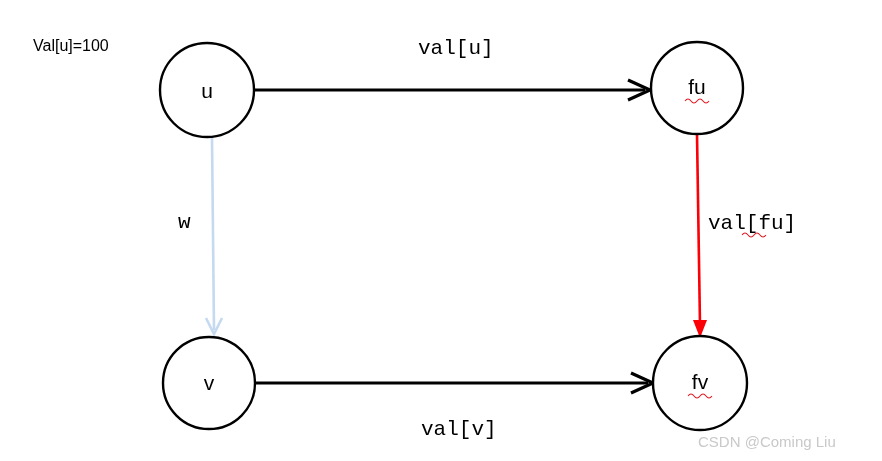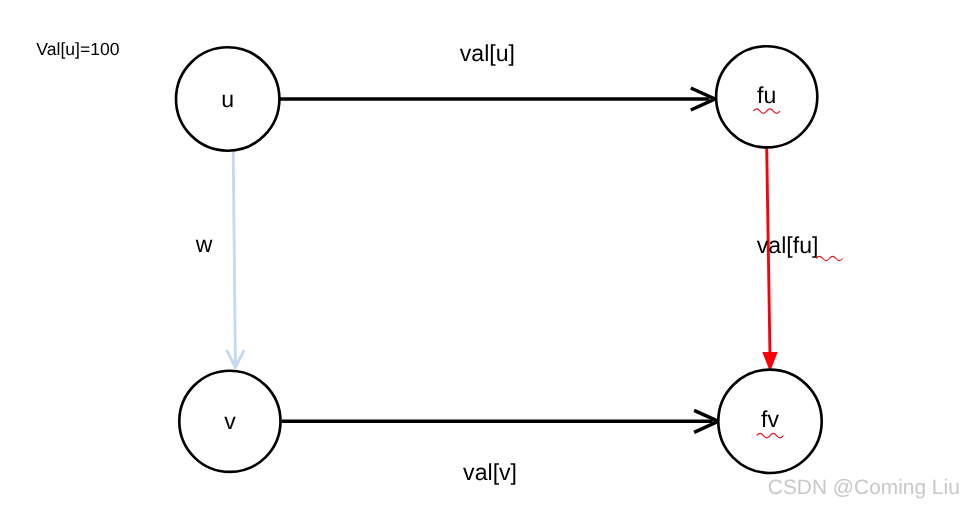--- a/index.html
+++ b/index.html
@@ -59,38 +59,38 @@
   .graph-text {
     position: absolute;
     font-family: "Liberation Sans", sans-serif;
     font-size: 16px;
     color: #000000;
     white-space: nowrap;
     line-height: 1;
   }
   .edge-label {
     position: absolute;
-    font-family: Liberation Sans, sans-serif;
+    font-family: Liberation Mono, monospace;
     font-size: 21px;
     color: #000000;
     white-space: nowrap;
     line-height: 1;
   }
   #label-val-u      { left: 418px; top: 38px; }
   #label-w          { left: 178px; top: 212px; }
-  #label-val-fu     { left: 688px; top: 213px; }
+  #label-val-fu     { left: 708px; top: 213px; }
   #label-val-v      { left: 421px; top: 385px; margin-top: 34px; }
   #annot-val-u-100  { left: 33px;  top: 38px; }
   #annot-val-v-40   { left: 33px;  top: 334px; }
   .watermark {
     position: absolute;
     left: 698px;
     top: 434px;
     font-family: "Liberation Sans", sans-serif;
-    font-size: 19px;
+    font-size: 15px;
     color: #c9c9c9;
     white-space: nowrap;
     line-height: 1;
   }
 </style>
 </head>
 <body>
 
 <div id="canvas">
 

